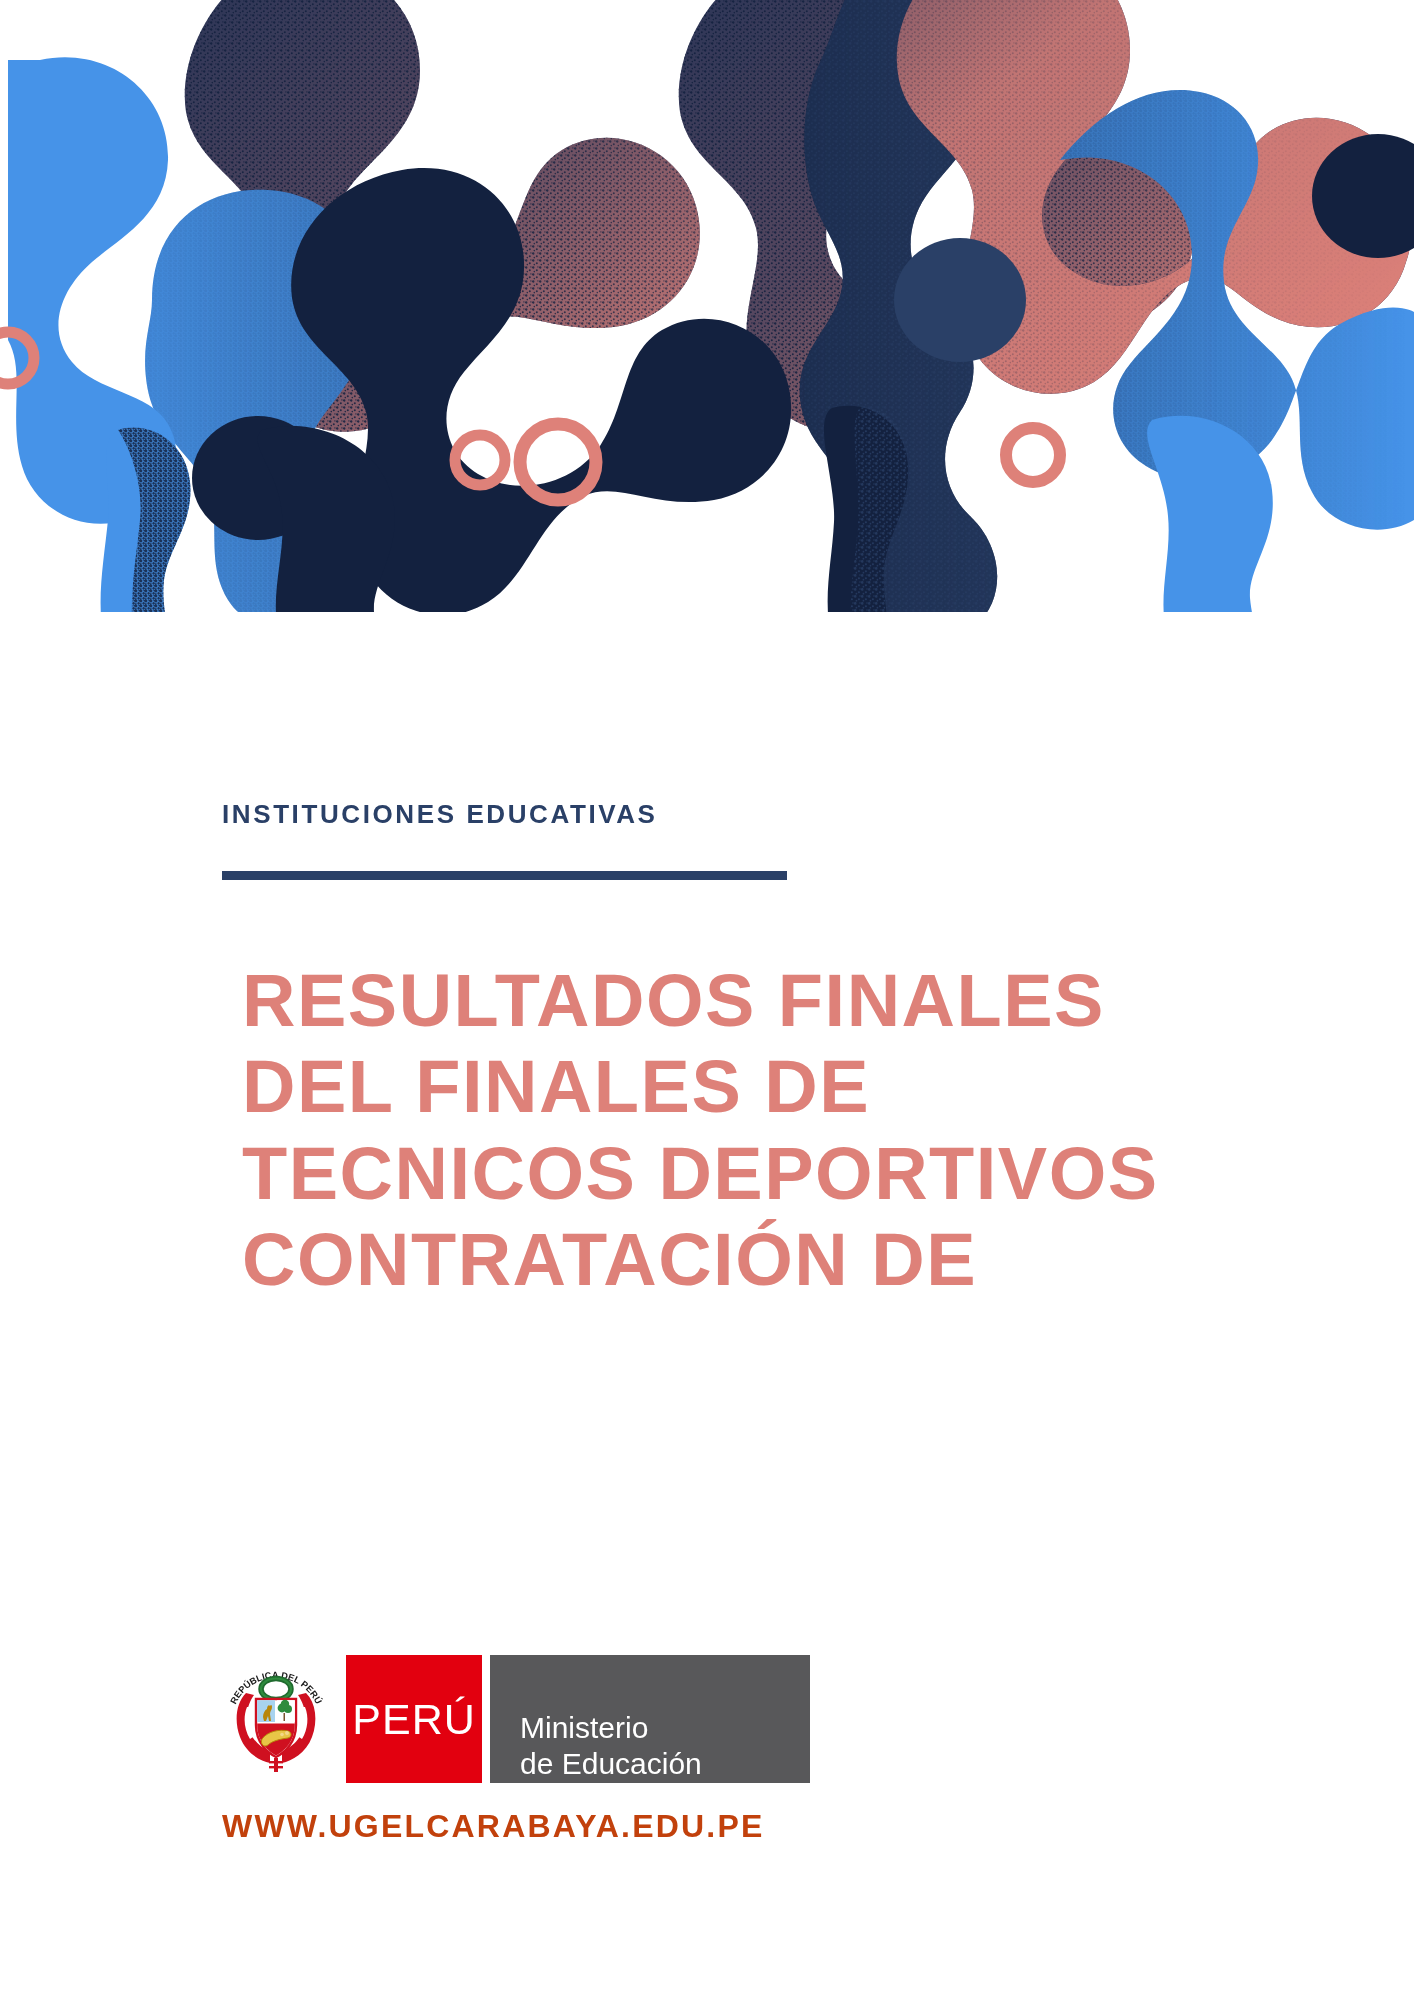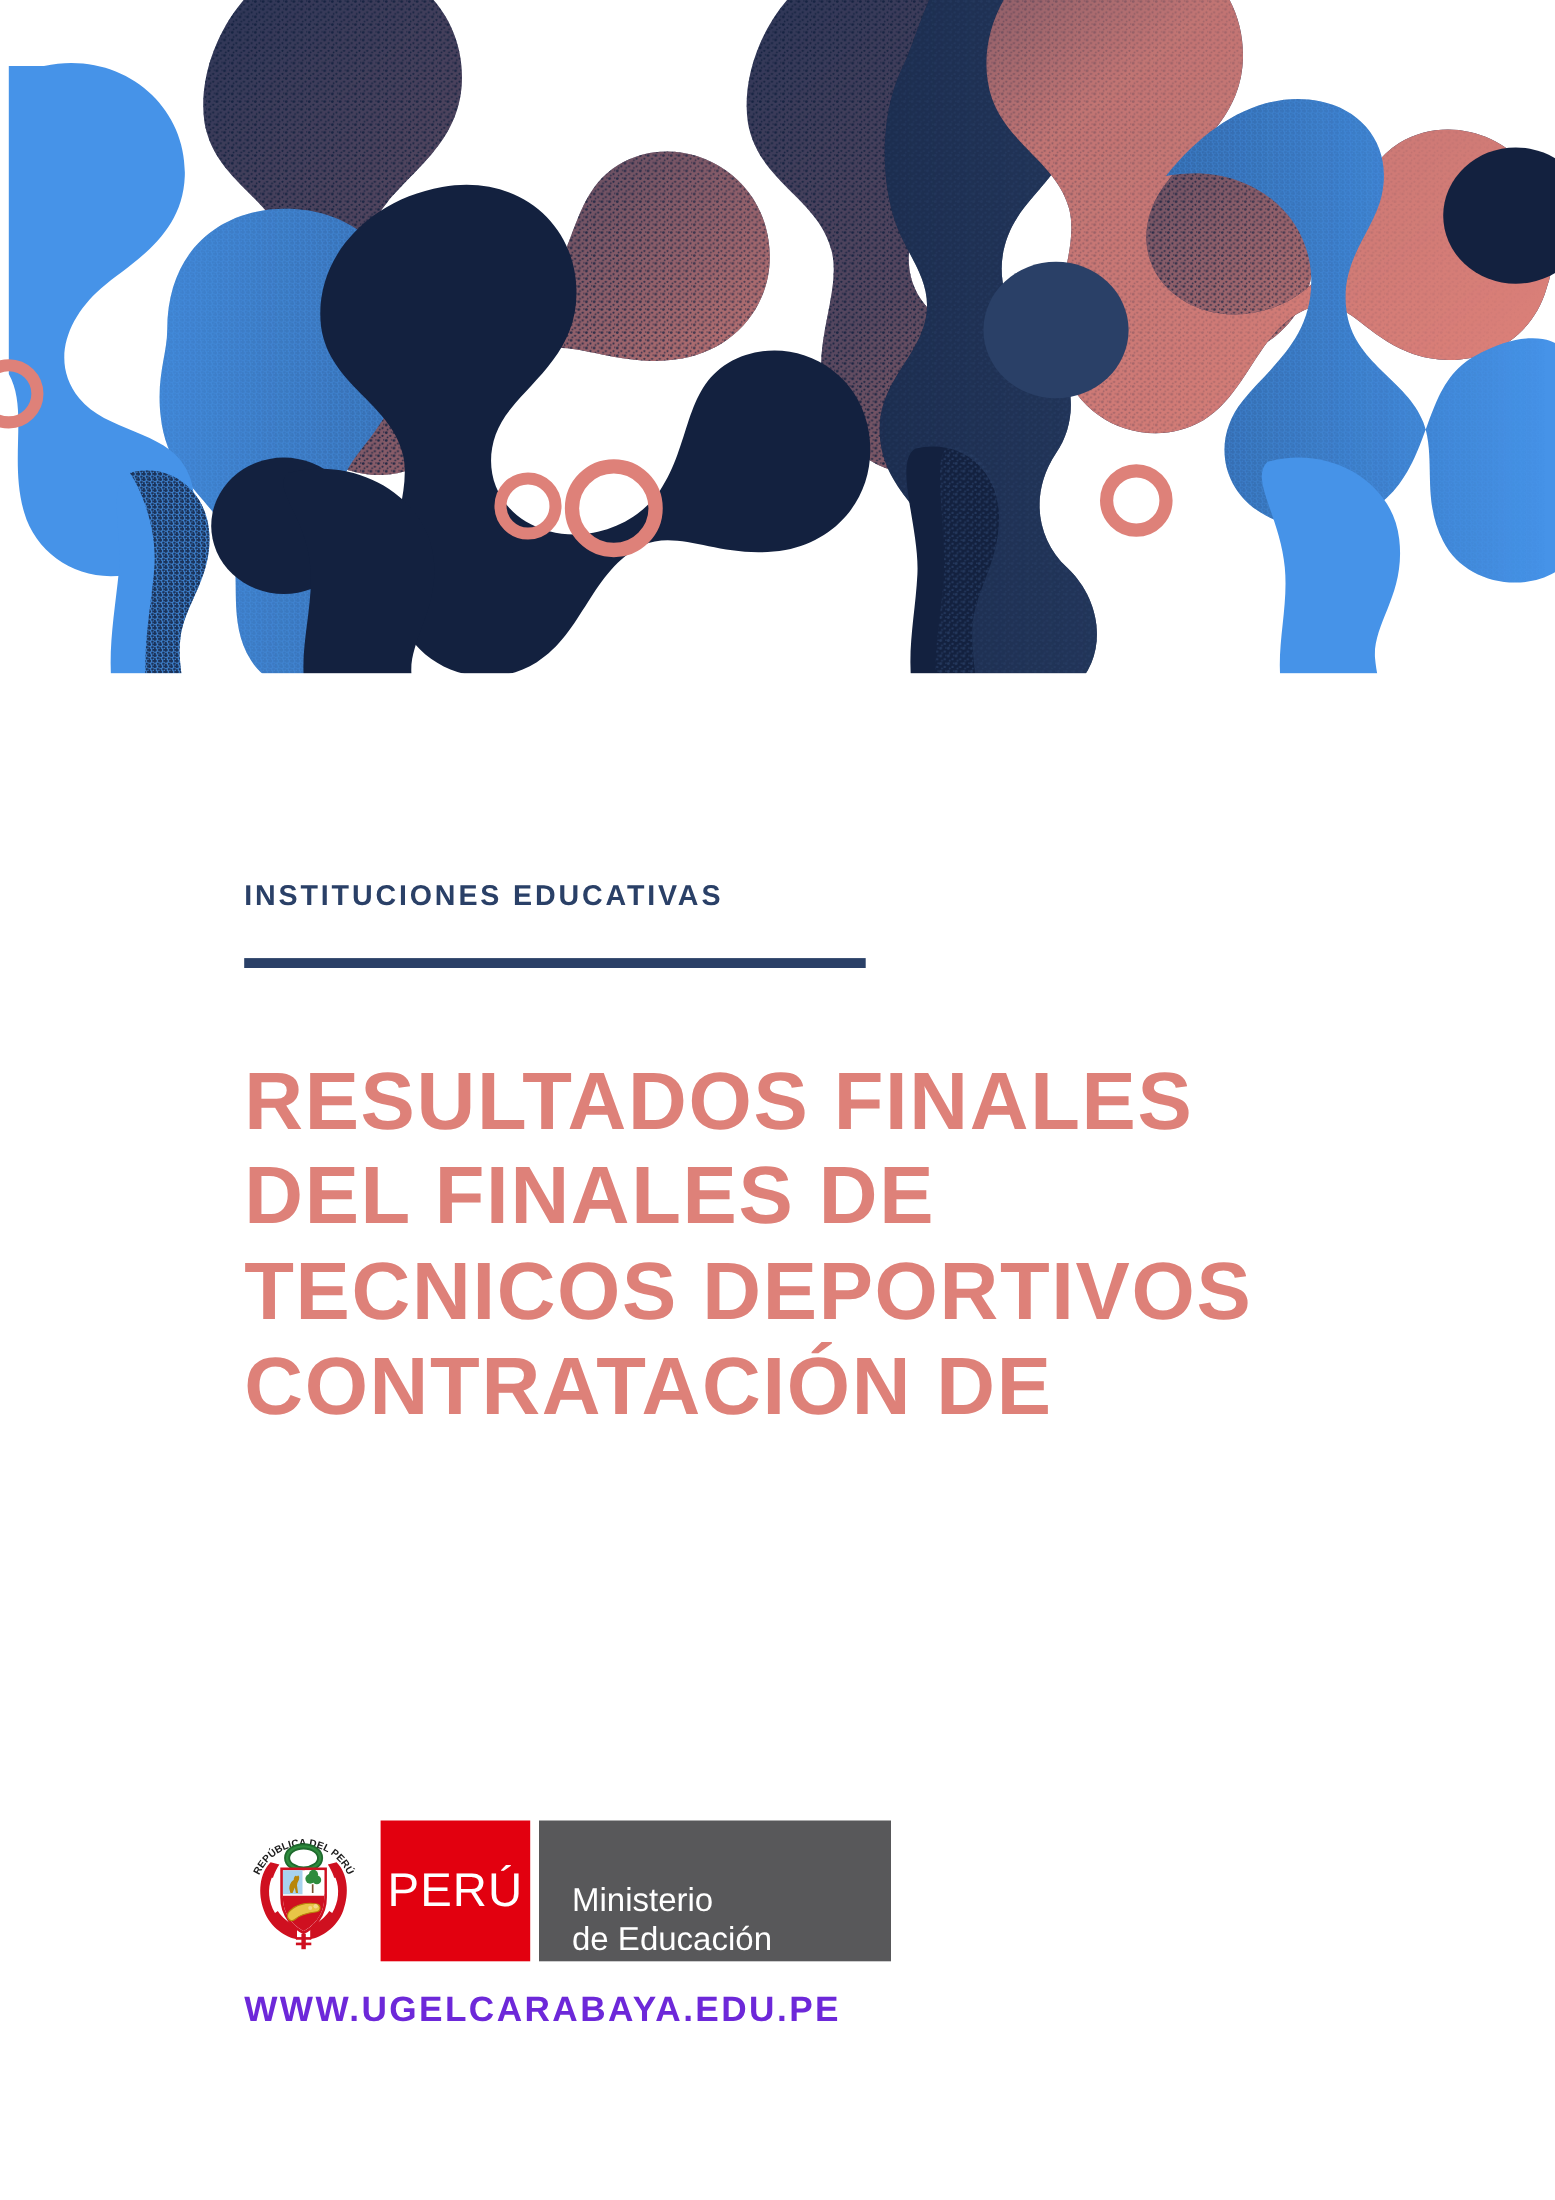--- a/index.html
+++ b/index.html
@@ -41,20 +41,21 @@
     background:#2a4067;
   }
 
   .title {
     margin-top:78px;
     font-size:74px;
     font-weight:bold;
     letter-spacing:1.5px;
     line-height:1.17;
     color:#de8179;
+    margin-left:20px;
   }
   .title .line { display:block; white-space:nowrap; }
 
   
   .logo-lockup {
     position:absolute;
     left:222px; top:1655px;
     display:flex;
     align-items:stretch;
     height:128px;
@@ -95,21 +96,21 @@
     font-weight:normal;
   }
 
   
   .url {
     position:absolute;
     left:222px; top:1808px;
     font-size:32px;
     font-weight:bold;
     letter-spacing:2.2px;
-    color:#6d28d9;
+    color:#c2410c;
   }
 </style>
 </head>
 <body>
 
 <div class="page">
 
   <div class="deco-band">
     <svg viewBox="0 0 1414 640" xmlns="http://www.w3.org/2000/svg">
       <defs>

